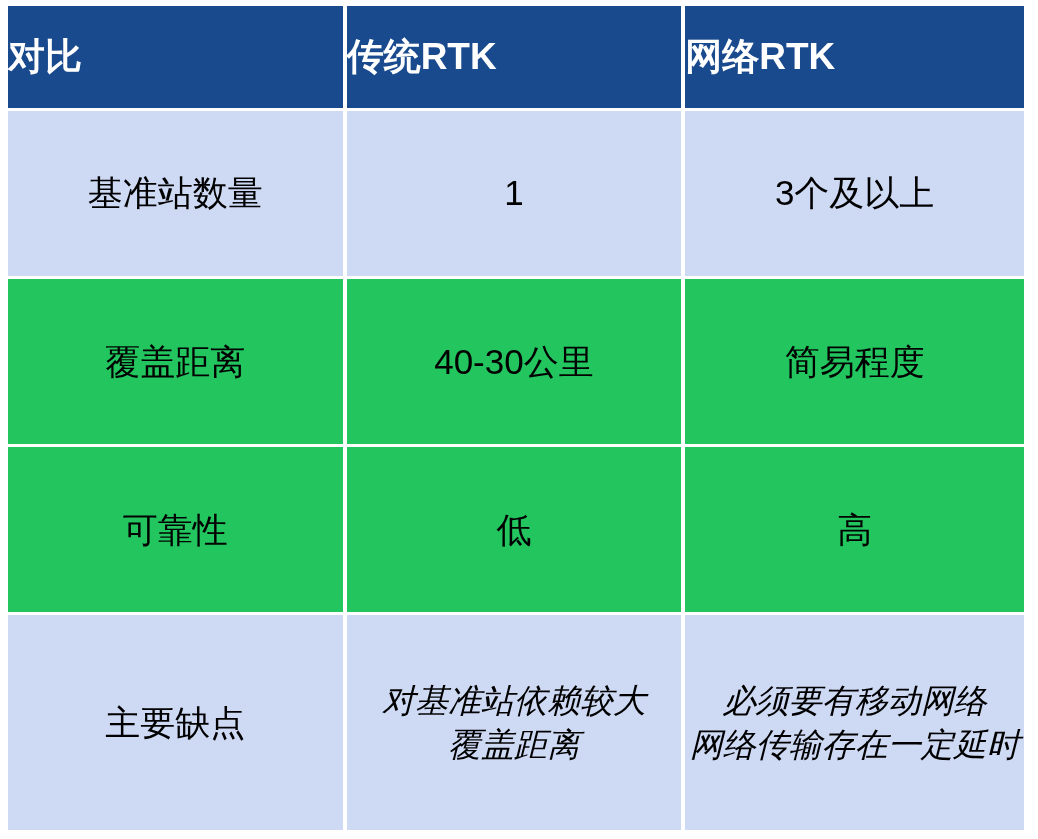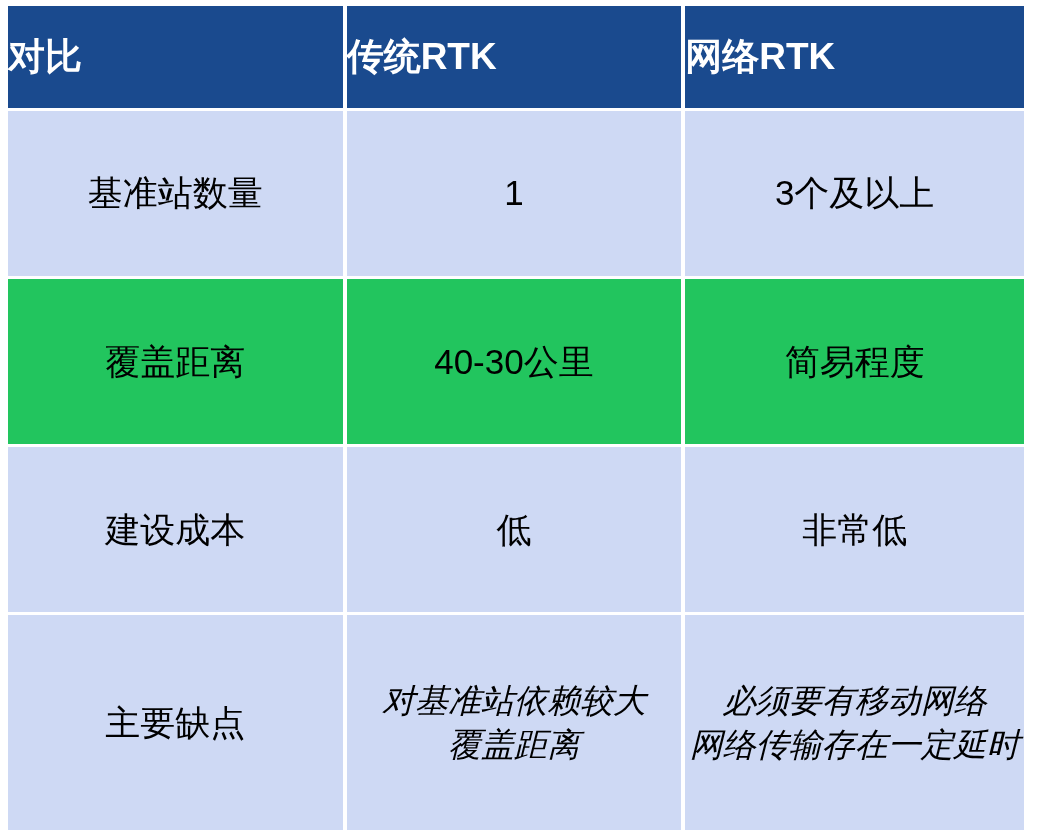--- a/index.html
+++ b/index.html
@@ -97,26 +97,26 @@
         <td>3个及以上</td>
       </tr>
 
       <tr class="row-light">
         <td>覆盖距离</td>
         <td>40-30公里</td>
         <td>简易程度</td>
       </tr>
 
 
+      <tr class="row-light">
+        <td>可靠性</td>
+        <td>低</td>
+        <td>高</td>
+      </tr>
 
-      <tr class="row-dark">
-        <td>建设成本</td>
-        <td>低</td>
-        <td>非常低</td>
-      </tr>
 
 
       <tr class="row-dark row-last">
         <td>主要缺点</td>
         <td class="cell-small">
           <span class="cell-line">对基准站依赖较大</span>
           <span class="cell-line">覆盖距离</span>
         </td>
         <td class="cell-small">
           <span class="cell-line">必须要有移动网络</span>

